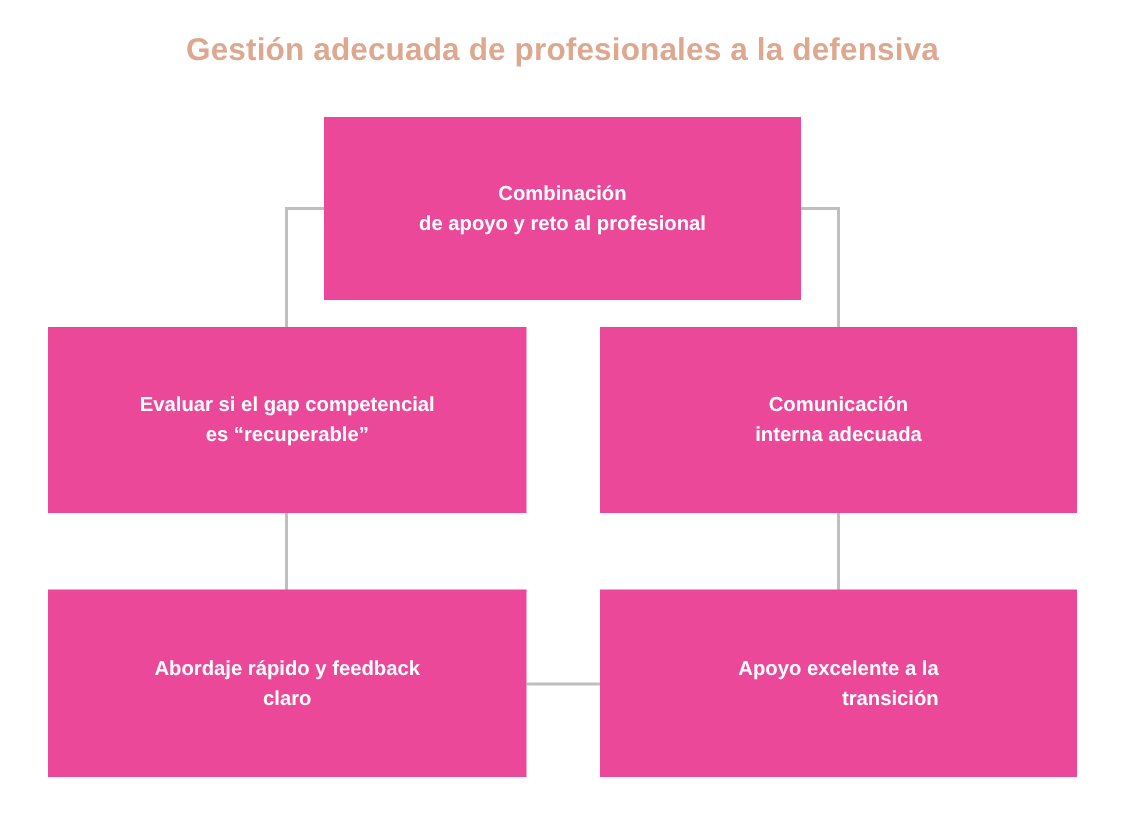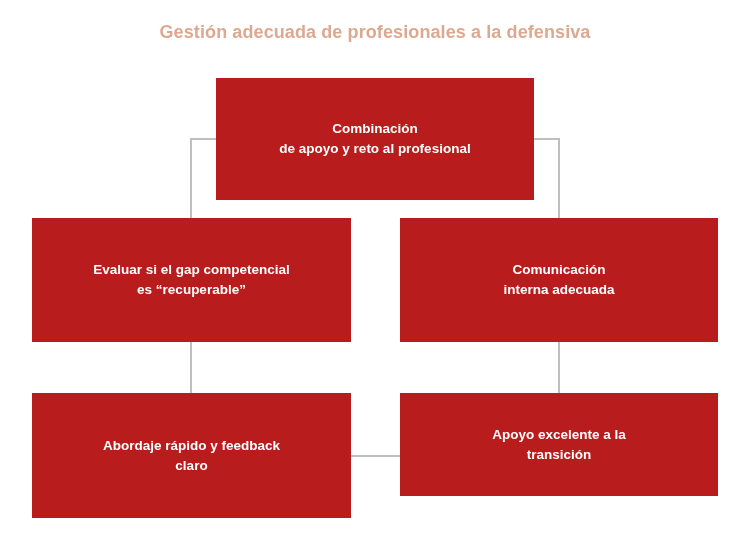--- a/index.html
+++ b/index.html
@@ -17,29 +17,29 @@
     position: relative;
     width: 750px;
     height: 560px;
   }
   .title {
     position: absolute;
     left: 0;
     top: 22px;
     width: 750px;
     text-align: center;
-    font-size: 18px;
+    font-size: 21px;
     font-weight: bold;
     letter-spacing: 0.1px;
     color: #dda890;
   }
   .node {
     position: absolute;
     box-sizing: border-box;
-    background: #b91c1c;
+    background: #ec4899;
     display: flex;
     align-items: center;
     justify-content: center;
     text-align: center;
     color: #ffffff;
     font-weight: bold;
     font-size: 13.5px;
     line-height: 1.45;
     padding: 6px 14px;
   }
@@ -71,21 +71,22 @@
   #node-bottom-left {
     left: 32px;
     top: 393px;
     width: 319px;
     height: 125px;
   }
   #node-bottom-right {
     left: 400px;
     top: 393px;
     width: 318px;
-    height: 103px;
+    height: 125px;
+    text-align: right;
   }
   
   .conn {
     position: absolute;
     background: #bfbfbf;
   }
   .conn-v { width: 2px; }
   .conn-h { height: 2px; }
 
   

